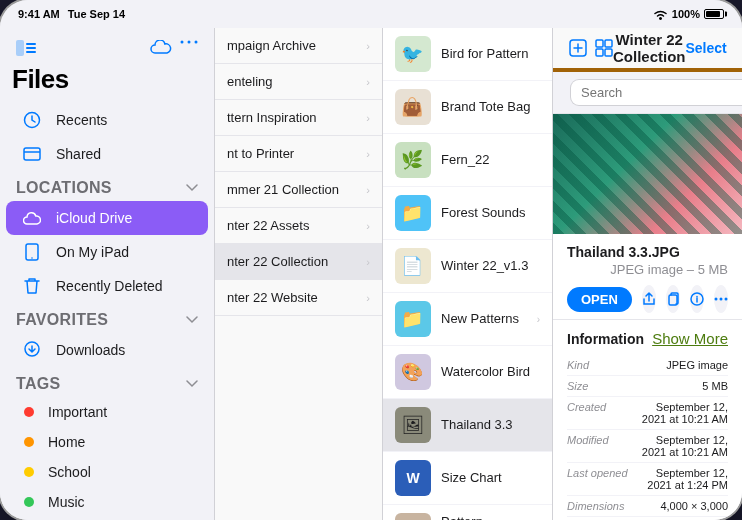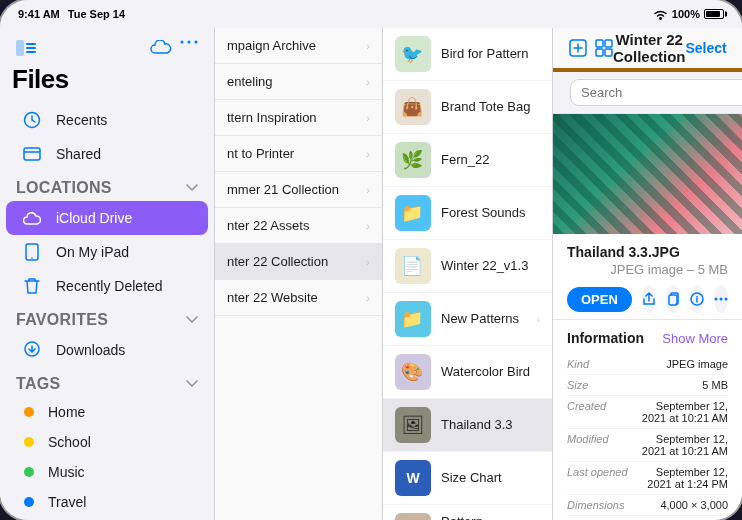--- a/index.html
+++ b/index.html
@@ -334,23 +334,24 @@
       align-items: center;
       justify-content: space-between;
       margin-bottom: 8px;
     }
     .info-title {
       font-size: 14px;
       font-weight: 600;
       color: #1c1c1e;
     }
     .show-more {
-      font-size: 13px;
-      color: #8b5cf6;
+      font-size: 15px;
+      color: #4d7c0f;
       cursor: pointer;
+      text-decoration: underline;
     }
     .info-row {
       display: flex;
       justify-content: space-between;
       padding: 4px 0;
       border-bottom: 1px solid #f2f2f7;
     }
     .info-label {
       font-size: 11px;
       color: #8e8e93;
@@ -490,20 +491,24 @@
       </div>
 
       <div class="sidebar-section-label">
         <span>Tags</span>
         <svg width="12" height="8" viewBox="0 0 12 8">
             <path d="M1 1l5 5 5-5" stroke="#8e8e93" stroke-width="1.5" fill="none" stroke-linecap="round"></path>
           </svg>
       </div>
 
       <div id="tags-container">
+          <div class="sidebar-item">
+      <div class="tag-dot" style="background:#ff3b30;margin-left:2px;"></div>
+      <span style="font-size:14px;">Important</span>
+    </div>
           <div class="sidebar-item">
       <div class="tag-dot" style="background:#ff9500;margin-left:2px;"></div>
       <span style="font-size:14px;">Home</span>
     </div>
           <div class="sidebar-item">
       <div class="tag-dot" style="background:#ffcc00;margin-left:2px;"></div>
       <span style="font-size:14px;">School</span>
     </div>
           <div class="sidebar-item">
       <div class="tag-dot" style="background:#34c759;margin-left:2px;"></div>

